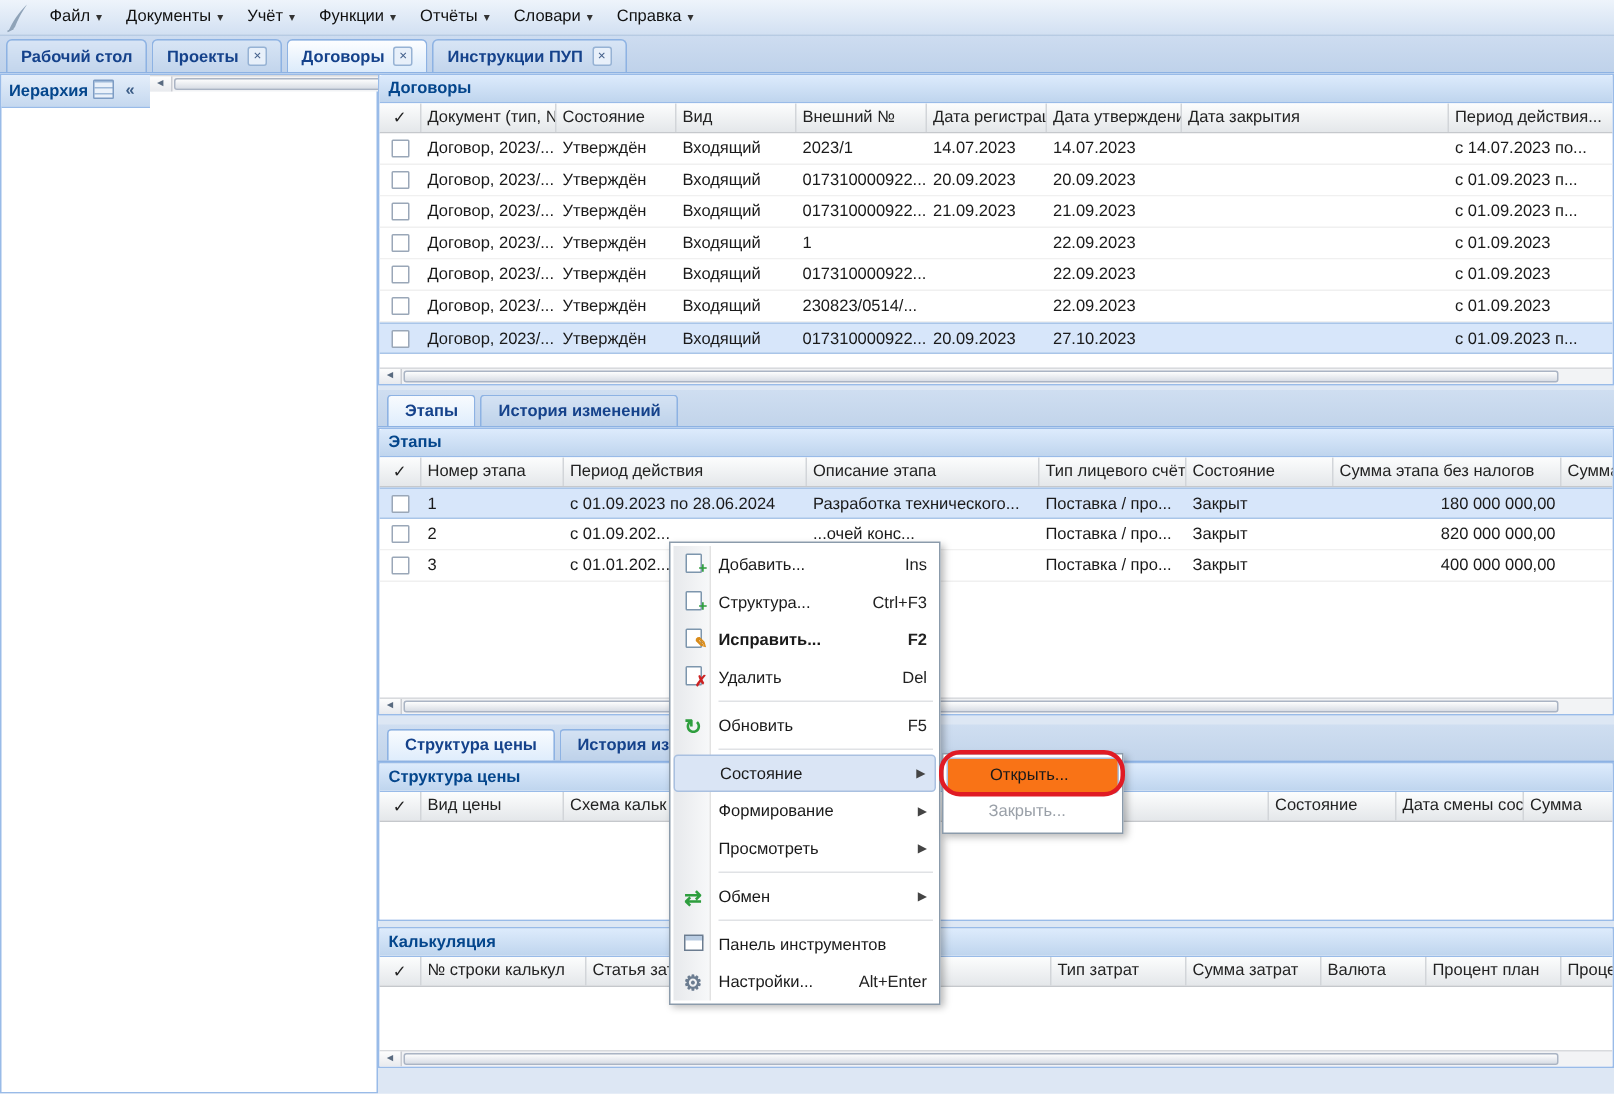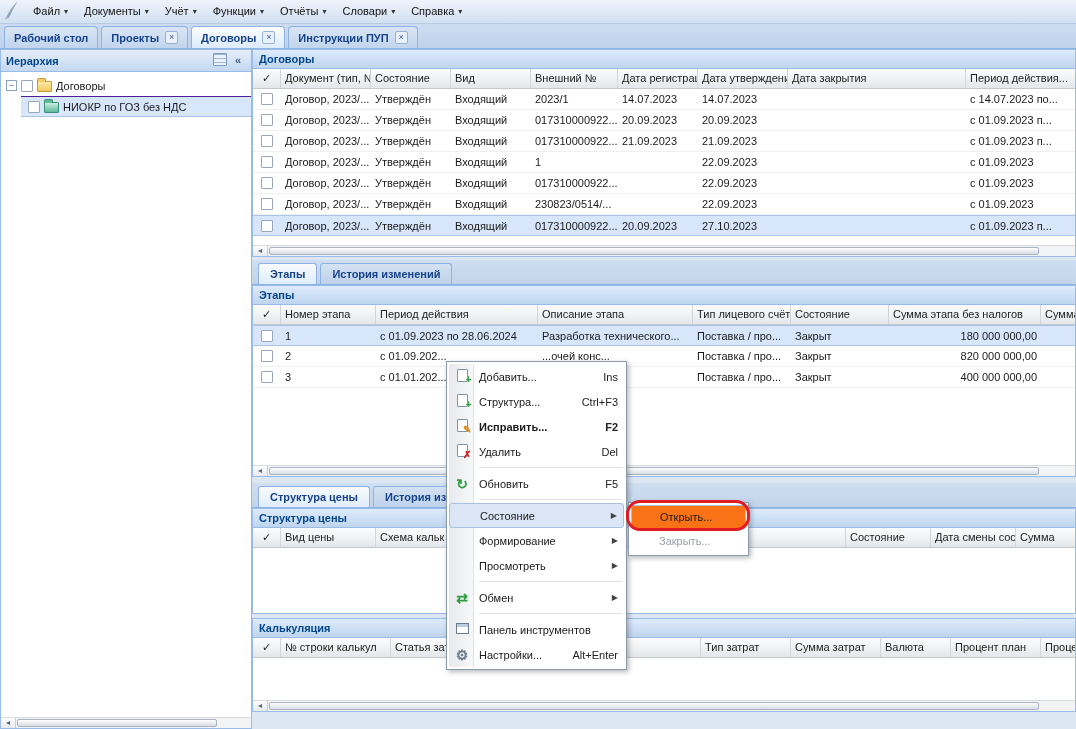--- a/index.html
+++ b/index.html
@@ -1,33 +1,33 @@
 <!DOCTYPE html>
 <html><head>
 <meta charset="utf-8">
 <style>
   *{box-sizing:border-box;margin:0;padding:0}
   html,body{width:1076px;height:729px}
   body{font-family:"Liberation Sans",sans-serif;font-size:11px;color:#1a1a1a;background:#fff}
   #app{position:relative;width:1076px;height:729px;background:#dde7f4;overflow:hidden}
 
   
-  .menubar{position:absolute;left:0;top:0;width:1076px;height:24px;background:linear-gradient(#eef4fb,#d2e0f2);border-bottom:1px solid #b7cbe3;display:flex;padding-left:3px}
+  .menubar{position:absolute;left:0;top:0;width:1076px;height:24px;background:linear-gradient(#eef4fb,#d2e0f2);border-bottom:1px solid #b7cbe3;display:flex;align-items:center;padding-left:3px}
   .logo{width:18px;height:20px;margin-right:4px;flex:none}
   .mb-item{padding:3px 8px 4px 8px;display:flex;align-items:center;gap:4px;color:#111;cursor:default;white-space:nowrap}
   .mb-arrow{font-size:8px;color:#333}
 
   
   .tabbar{position:absolute;left:0;top:24px;width:1076px;height:25px;background:linear-gradient(#cddcf0,#bfd2ea);border-bottom:1px solid #8db2e3;display:flex;align-items:flex-end;padding-left:4px;gap:3px}
   .tab{height:22px;display:flex;align-items:center;gap:6px;padding:0 9px;border:1px solid #8db2e3;border-bottom:none;border-radius:4px 4px 0 0;background:linear-gradient(#d8e5f5,#c2d5ec);color:#15428b;font-weight:bold;white-space:nowrap}
   .tab.active{background:linear-gradient(#fdfeff,#dcebfb)}
   .tab-close{width:13px;height:13px;border:1px solid #96b2d4;border-radius:2px;background:#e8f0fa;color:#45618c;font-size:9px;line-height:11px;text-align:center;font-weight:normal}
 
   
-  .leftpanel{position:absolute;left:0;top:49px;width:252px;height:680px;background:#fff;border:1px solid #99bbe8;display:flex;flex-direction:column}
+  .leftpanel{position:absolute;left:0;top:49px;width:252px;height:680px;background:#fff;border:1px solid #99bbe8;display:flex;}
   .lp-header{height:22px;background:linear-gradient(#e4eefa,#c5d8ef);border-bottom:1px solid #99bbe8;display:flex;align-items:center;padding:0 5px;color:#04468c;font-weight:bold;flex:none}
   .lp-title{flex:1}
   .lp-btn{width:16px;height:16px;text-align:center;line-height:15px;color:#3b5c86;font-size:11px;margin-left:2px;border-radius:2px}
   .tree{flex:1;padding-top:3px;background:#fff;overflow:hidden}
   .tree-row{height:21px;display:flex;align-items:center;gap:4px;padding-left:5px;white-space:nowrap}
   .tree-row.selected{background:#d7e6fa;border-top:1px solid #4c1d95;border-bottom:1px solid #a9c5e8;margin-left:20px;padding-left:7px}
   .twisty{width:11px;height:11px;border:1px solid #8aa4c0;background:#fff;font-size:9px;line-height:9px;text-align:center;color:#33506e;flex:none}
   .chk{width:12px;height:12px;border:1px solid #9aa7b8;background:#fff;border-radius:1px;display:inline-block;flex:none}
   .folder{width:15px;height:11px;position:relative;background:linear-gradient(#ffe9a8,#f3c95c);border:1px solid #c89b3c;border-radius:1px;flex:none;margin-top:2px}
   .folder::before{content:"";position:absolute;left:-1px;top:-4px;width:7px;height:3px;background:#f3c95c;border:1px solid #c89b3c;border-bottom:none;border-radius:2px 2px 0 0}

